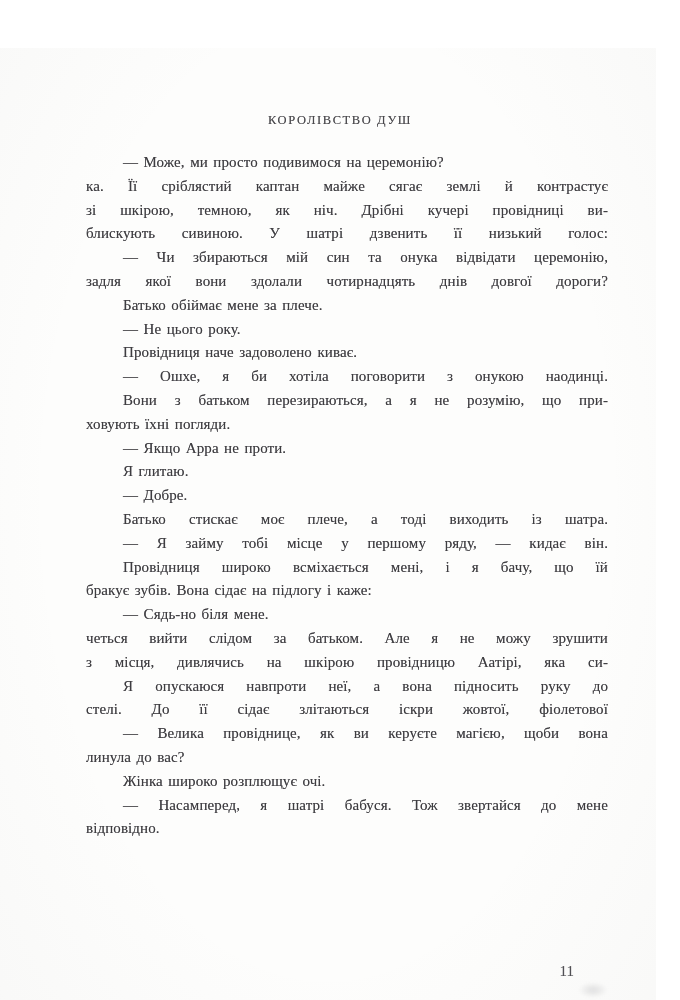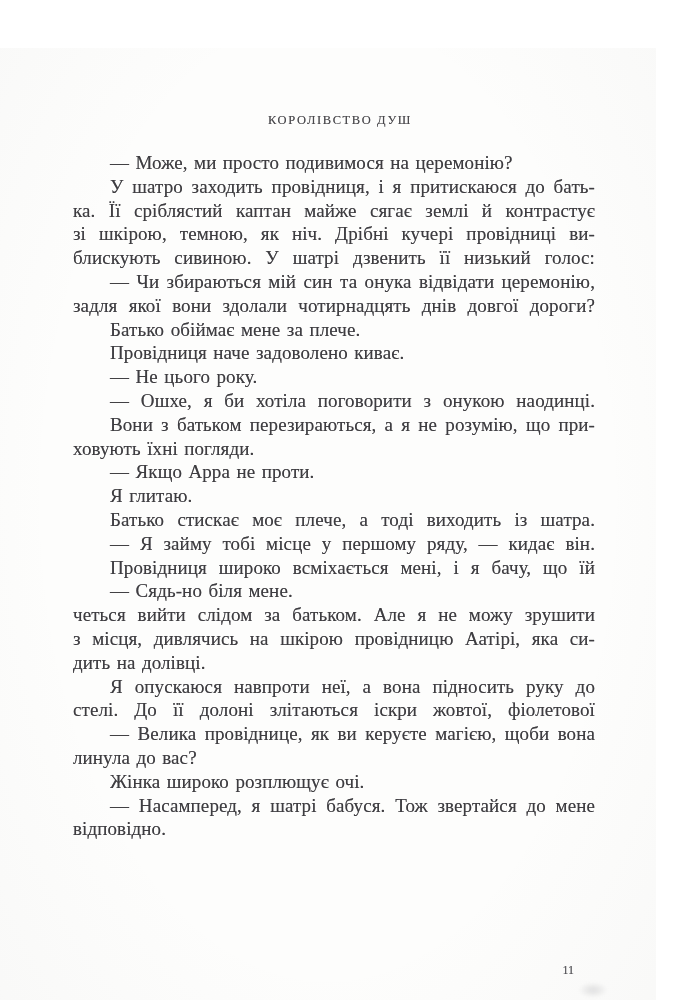--- a/index.html
+++ b/index.html
@@ -27,42 +27,42 @@
     position:absolute;
     left:79px;top:65px;width:522px;
     text-align:center;
     font-size:12.5px;
     letter-spacing:1.6px;
     color:var(--header_ink);
     text-shadow:0 0 0.5px rgba(74,73,77,0.55);
   }
   .text-block{
     position:absolute;
-    left:73px;top:103px;width:522px;
+    left:86px;top:103px;width:522px;
     color:var(--ink);
-    font-size:19px;
+    font-size:15px;
     line-height:23.8px;
     word-spacing:1.6px;
     letter-spacing:0.1px;
     text-shadow:0 0 0.5px rgba(62,61,65,0.55);
   }
   .line{
     height:23.8px;
     white-space:normal;
     text-align:left;
   }
   .line.indent{ text-indent:37px; }
   .line.just{
     text-align:justify;
     text-align-last:justify;
   }
   .page-number{
     position:absolute;
     top:915px;right:82px;
-    font-size:12px;
+    font-size:15px;
     color:var(--number_ink);
     text-shadow:0 0 0.5px rgba(81,80,85,0.5);
   }
   .scan-artifact{
     position:absolute;
     left:578px;top:934px;width:30px;height:16px;
     background:radial-gradient(ellipse at center, rgba(130,130,135,0.22), rgba(130,130,135,0) 70%);
     filter:blur(1.5px);
     pointer-events:none;
   }
@@ -70,43 +70,43 @@
 </head>
 <body>
 
 <div class="page">
 
   <div class="running-head">КОРОЛІВСТВО ДУШ</div>
 
   <div class="text-block">
 
   <div class="line indent">— Може, ми просто подивимося на церемонію?</div>
-      <div class="line indent just">У шатро заходить провідниця, і я притискаюся до бать-</div>
       <div class="line just">ка. Її сріблястий каптан майже сягає землі й контрастує</div>
       <div class="line just">зі шкірою, темною, як ніч. Дрібні кучері провідниці ви-</div>
       <div class="line just">блискують сивиною. У шатрі дзвенить її низький голос:</div>
       <div class="line indent just">— Чи збираються мій син та онука відвідати церемонію,</div>
       <div class="line just">задля якої вони здолали чотирнадцять днів довгої дороги?</div>
       <div class="line indent">Батько обіймає мене за плече.</div>
+      <div class="line indent">— Не цього року.</div>
       <div class="line indent">Провідниця наче задоволено киває.</div>
-      <div class="line indent">— Не цього року.</div>
       <div class="line indent just">— Ошхе, я би хотіла поговорити з онукою наодинці.</div>
       <div class="line indent just">Вони з батьком перезираються, а я не розумію, що при-</div>
       <div class="line">ховують їхні погляди.</div>
       <div class="line indent">— Якщо Арра не проти.</div>
       <div class="line indent">Я глитаю.</div>
+      <div class="line indent">— Добре.</div>
       <div class="line indent just">Батько стискає моє плече, а тоді виходить із шатра.</div>
       <div class="line indent just">— Я займу тобі місце у першому ряду, — кидає він.</div>
       <div class="line indent just">Провідниця широко всміхається мені, і я бачу, що їй</div>
+      <div class="line">бракує зубів. Вона сідає на підлогу і каже:</div>
       <div class="line indent">— Сядь-но біля мене.</div>
       <div class="line just">четься вийти слідом за батьком. Але я не можу зрушити</div>
       <div class="line just">з місця, дивлячись на шкірою провідницю Аатірі, яка си-</div>
-      <div class="line">дить на долівці.</div>
       <div class="line indent just">Я опускаюся навпроти неї, а вона підносить руку до</div>
-      <div class="line just">стелі. До її долоні злітаються іскри жовтої, фіолетової</div>
+      <div class="line just">стелі. До її сідає злітаються іскри жовтої, фіолетової</div>
       <div class="line indent just">— Велика провіднице, як ви керуєте магією, щоби вона</div>
       <div class="line">линула до вас?</div>
       <div class="line indent">Жінка широко розплющує очі.</div>
       <div class="line indent just">— Насамперед, я шатрі бабуся. Тож звертайся до мене</div>
       <div class="line">відповідно.</div>
     </div>
 
   <div class="page-number">11</div>
 
   <div class="scan-artifact"></div>

